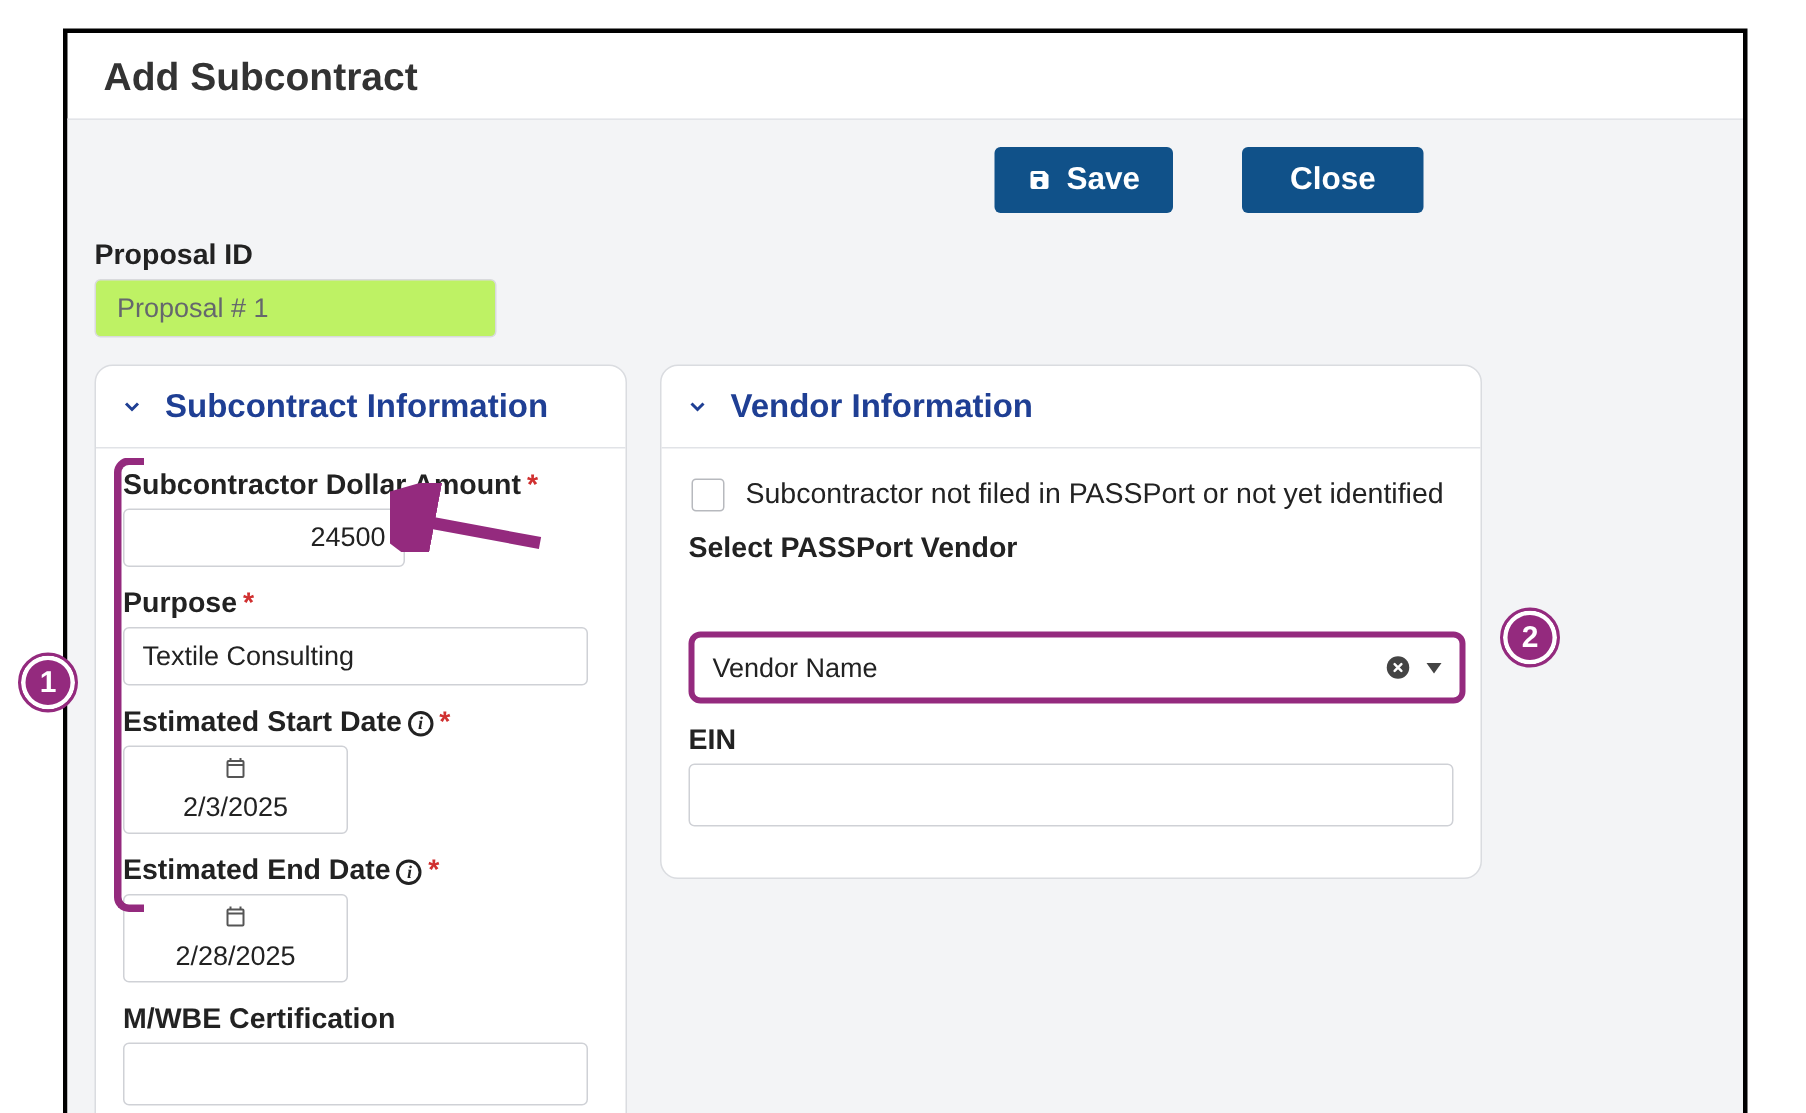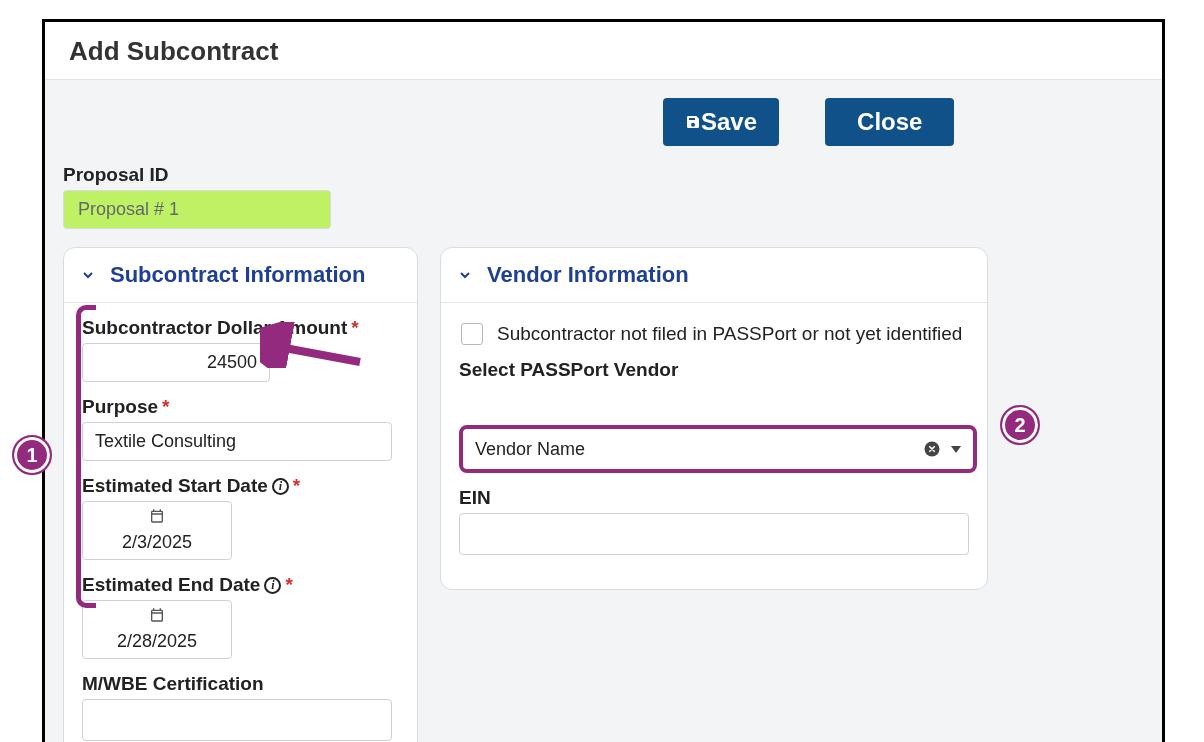--- a/index.html
+++ b/index.html
@@ -39,25 +39,26 @@
     gap:14px;
     justify-content:flex-start;
     margin-left:600px;
     margin-bottom:18px;
   }
   .btn {
     background:#105189;
     color:#fff;
     border:none;
     border-radius:4px;
-    font-size:24px;
+    font-size:21px;
     font-weight:600;
     padding:10px 22px;
     display:flex;
     align-items:center;
+    gap:10px;
     cursor:pointer;
   }
   .btn-close { padding:10px 32px;margin-left:32px; }
   .save-icon {
     width:16px; height:16px;
   }
   .field-label {
     font-size:19px;
     font-weight:600;
     color:#222;

